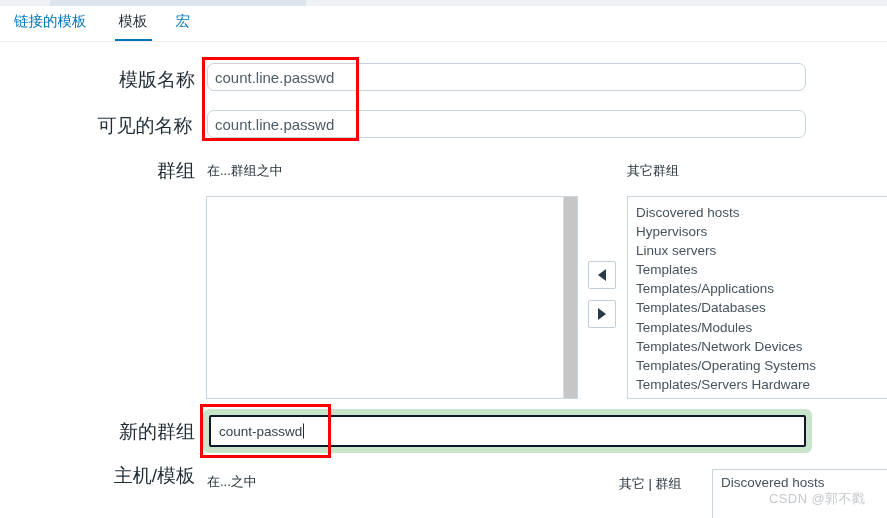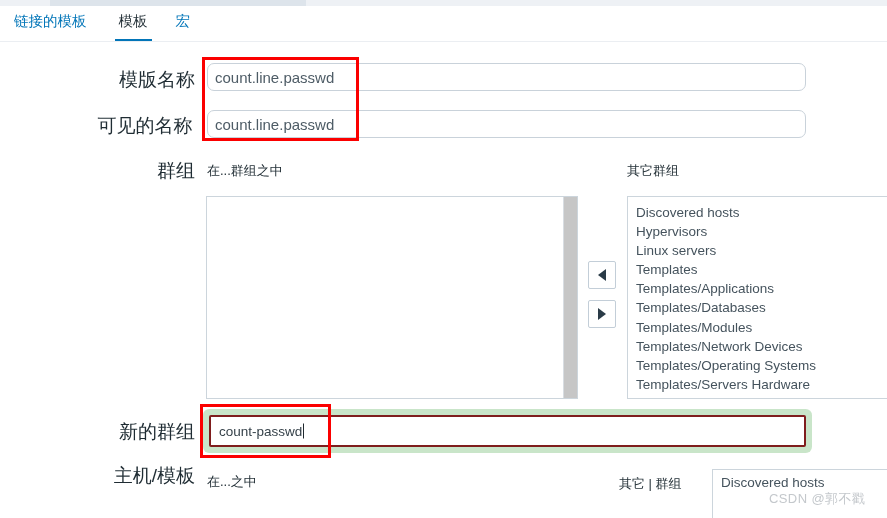--- a/index.html
+++ b/index.html
@@ -101,21 +101,21 @@
     color: #4e5c66;
     padding: 0 7px;
     outline: none;
     border-radius: 7px;
   }
 
   
   .multiselect {
     position: absolute;
     box-sizing: border-box;
-    border: 2px solid #7f1d1d;
+    border: 2px solid #0f172a;
     background: #ffffff;
     box-shadow: 0 0 0 6px #c9e5c9;
     border-radius: 2px;
   }
   .multiselect .ms-text {
     position: absolute;
     left: 8px; top: 50%;
     transform: translateY(-50%);
     font-size: 13.5px;
     color: #36424a;

